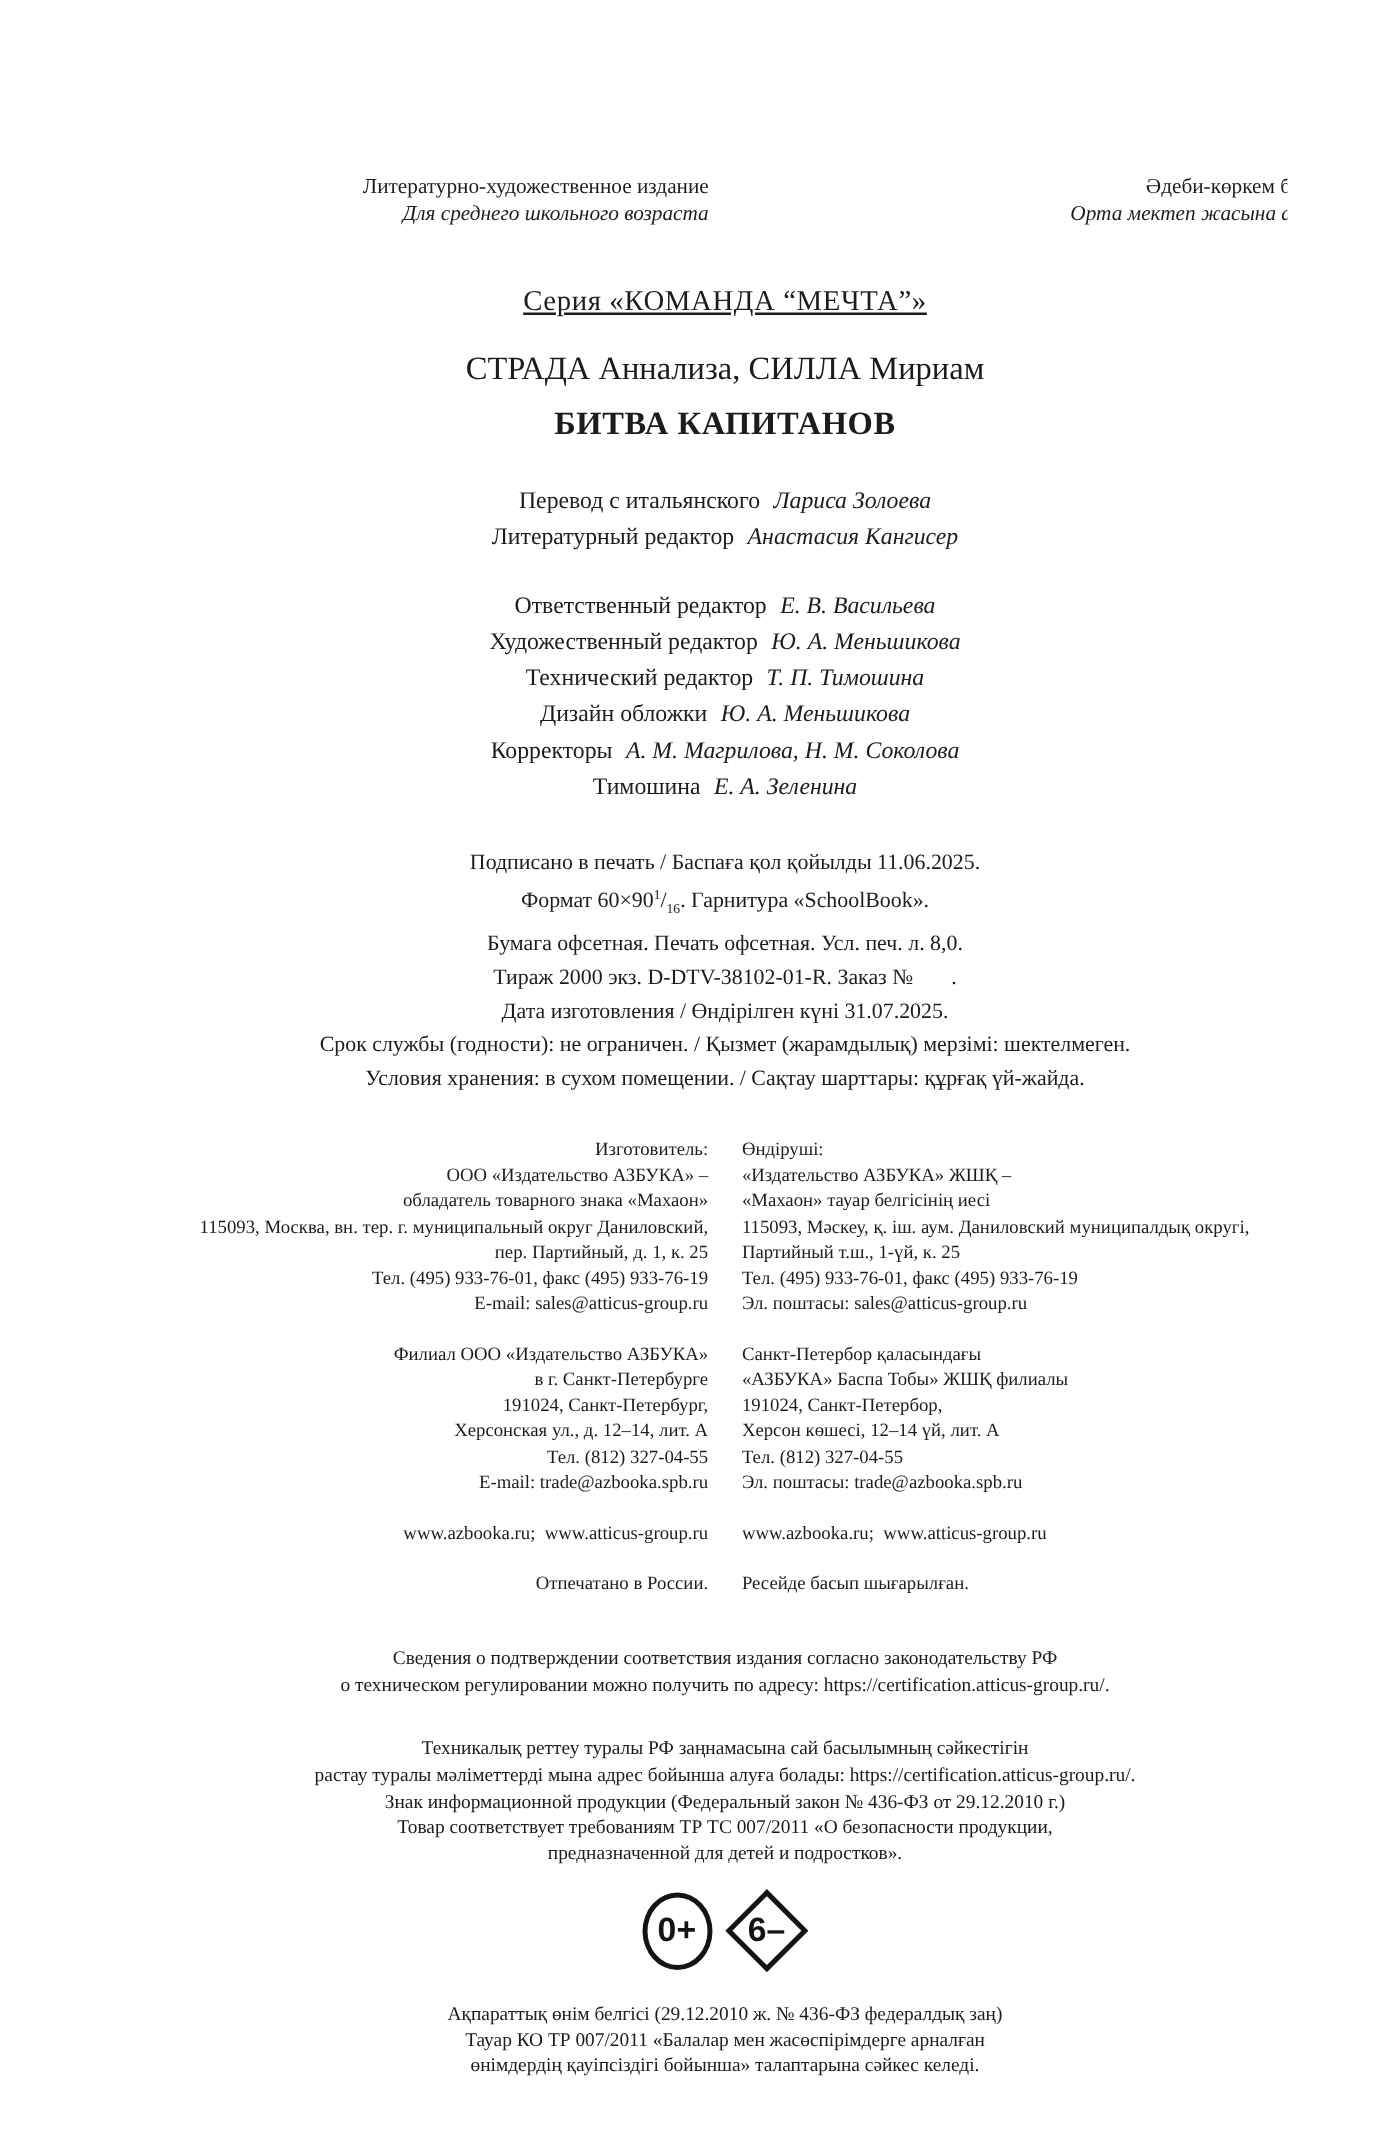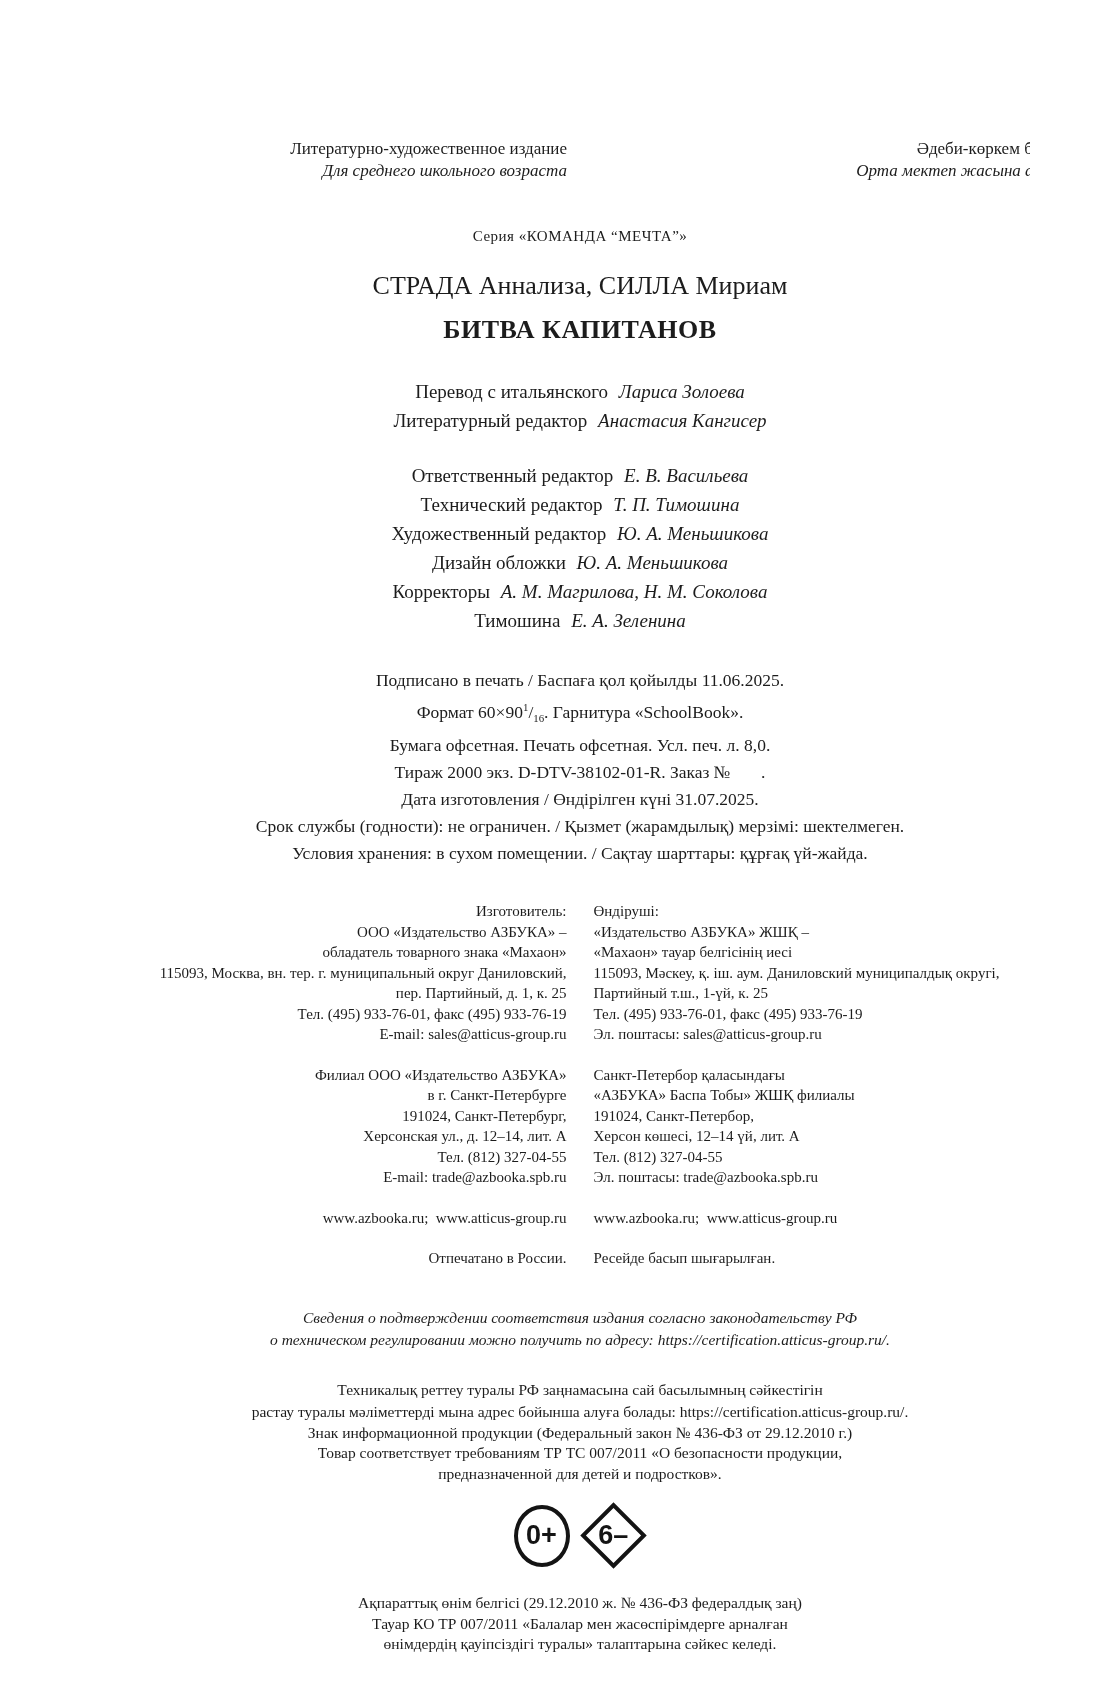--- a/index.html
+++ b/index.html
@@ -18,40 +18,40 @@
     margin:0 auto;
     padding-top:138px;
     text-align:center;
   }
   
   .header-cols { display:flex; gap:26px; font-size:17px; line-height:22px; }
   .header-cols .col-l { flex:1; text-align:right; }
   .header-cols .col-r { flex:1; text-align:right; }
   .it { font-style:italic; }
 
-  .series  { margin-top:46px; font-size:15px; letter-spacing:0.5px; }
+  .series  { margin-top:46px; font-size:23px; letter-spacing:0.5px;text-decoration:underline; }
   .authors { margin-top:26px; font-size:26px; }
   .booktitle { margin-top:14px; font-size:26px; font-weight:bold; letter-spacing:0.5px; }
 
   .credits { margin-top:32px; font-size:19px; line-height:29px; }
   .credits .name { font-style:italic; margin-left:6px; }
   .staff { margin-top:26px; font-size:19px; line-height:29px; }
   .staff .name { font-style:italic; margin-left:6px; }
 
   .printinfo { margin-top:32px; font-size:17.5px; line-height:27px; }
   .printinfo sup { font-size:62%; vertical-align:super; }
   .printinfo sub { font-size:62%; vertical-align:sub; }
 
   .imprint { display:flex; gap:27px; margin-top:34px; font-size:15px; line-height:20.5px; }
   .imprint .col-l { flex:1; text-align:right; }
   .imprint .col-r { flex:1; text-align:left; }
   .imprint .para { margin-bottom:20px; }
   .imprint .para:last-child { margin-bottom:0; }
 
-  .cert { margin-top:38px; font-size:15.5px; line-height:22px;font-style:italic; }
+  .cert { margin-top:38px; font-size:15.5px; line-height:22px; }
   .cert2 { margin-top:28px; font-size:15.5px; line-height:22px; }
   .infosign { font-size:15.5px; line-height:20.5px; }
 
   .badges { margin-top:18px; display:flex; justify-content:center; align-items:center; gap:10px; }
   .badge-circle {
     width:56px; height:62px;
     border:4px solid #141414; border-radius:50%;
     display:flex; align-items:center; justify-content:center;
     font-family:"Liberation Sans", sans-serif; font-weight:bold; font-size:27px;
     color:#141414;
@@ -101,26 +101,26 @@
         <span class="name">Анастасия Кангисер</span>
       </div>
     </div>
 
     <div class="staff">
       <div>
         <span>Ответственный редактор</span>
         <span class="name">Е. В. Васильева</span>
       </div>
       <div>
+        <span>Художественный редактор</span>
+        <span class="name">Ю. А. Меньшикова</span>
+      </div>
+      <div>
         <span>Технический редактор</span>
         <span class="name">Т. П. Тимошина</span>
-      </div>
-      <div>
-        <span>Художественный редактор</span>
-        <span class="name">Ю. А. Меньшикова</span>
       </div>
       <div>
         <span>Дизайн обложки</span>
         <span class="name">Ю. А. Меньшикова</span>
       </div>
       <div>
         <span>Корректоры</span>
         <span class="name">А. М. Магрилова, Н. М. Соколова</span>
       </div>
       <div>
@@ -204,17 +204,17 @@
         <span>0+</span>
       </div>
       <div class="badge-diamond">
         <span class="glyph">6–</span>
       </div>
     </div>
 
     <div class="infosign-kz">
         <div>Ақпараттық өнім белгісі (29.12.2010 ж. № 436-ФЗ федералдық заң)</div>
         <div>Тауар КО ТР 007/2011 «Балалар мен жасөспірімдерге арналған</div>
-        <div>өнімдердің қауіпсіздігі туралы» талаптарына сәйкес келеді.</div>
+        <div>өнімдердің қауіпсіздігі бойынша» талаптарына сәйкес келеді.</div>
       </div>
 
   </div>
 </div>
 
 </body></html>

